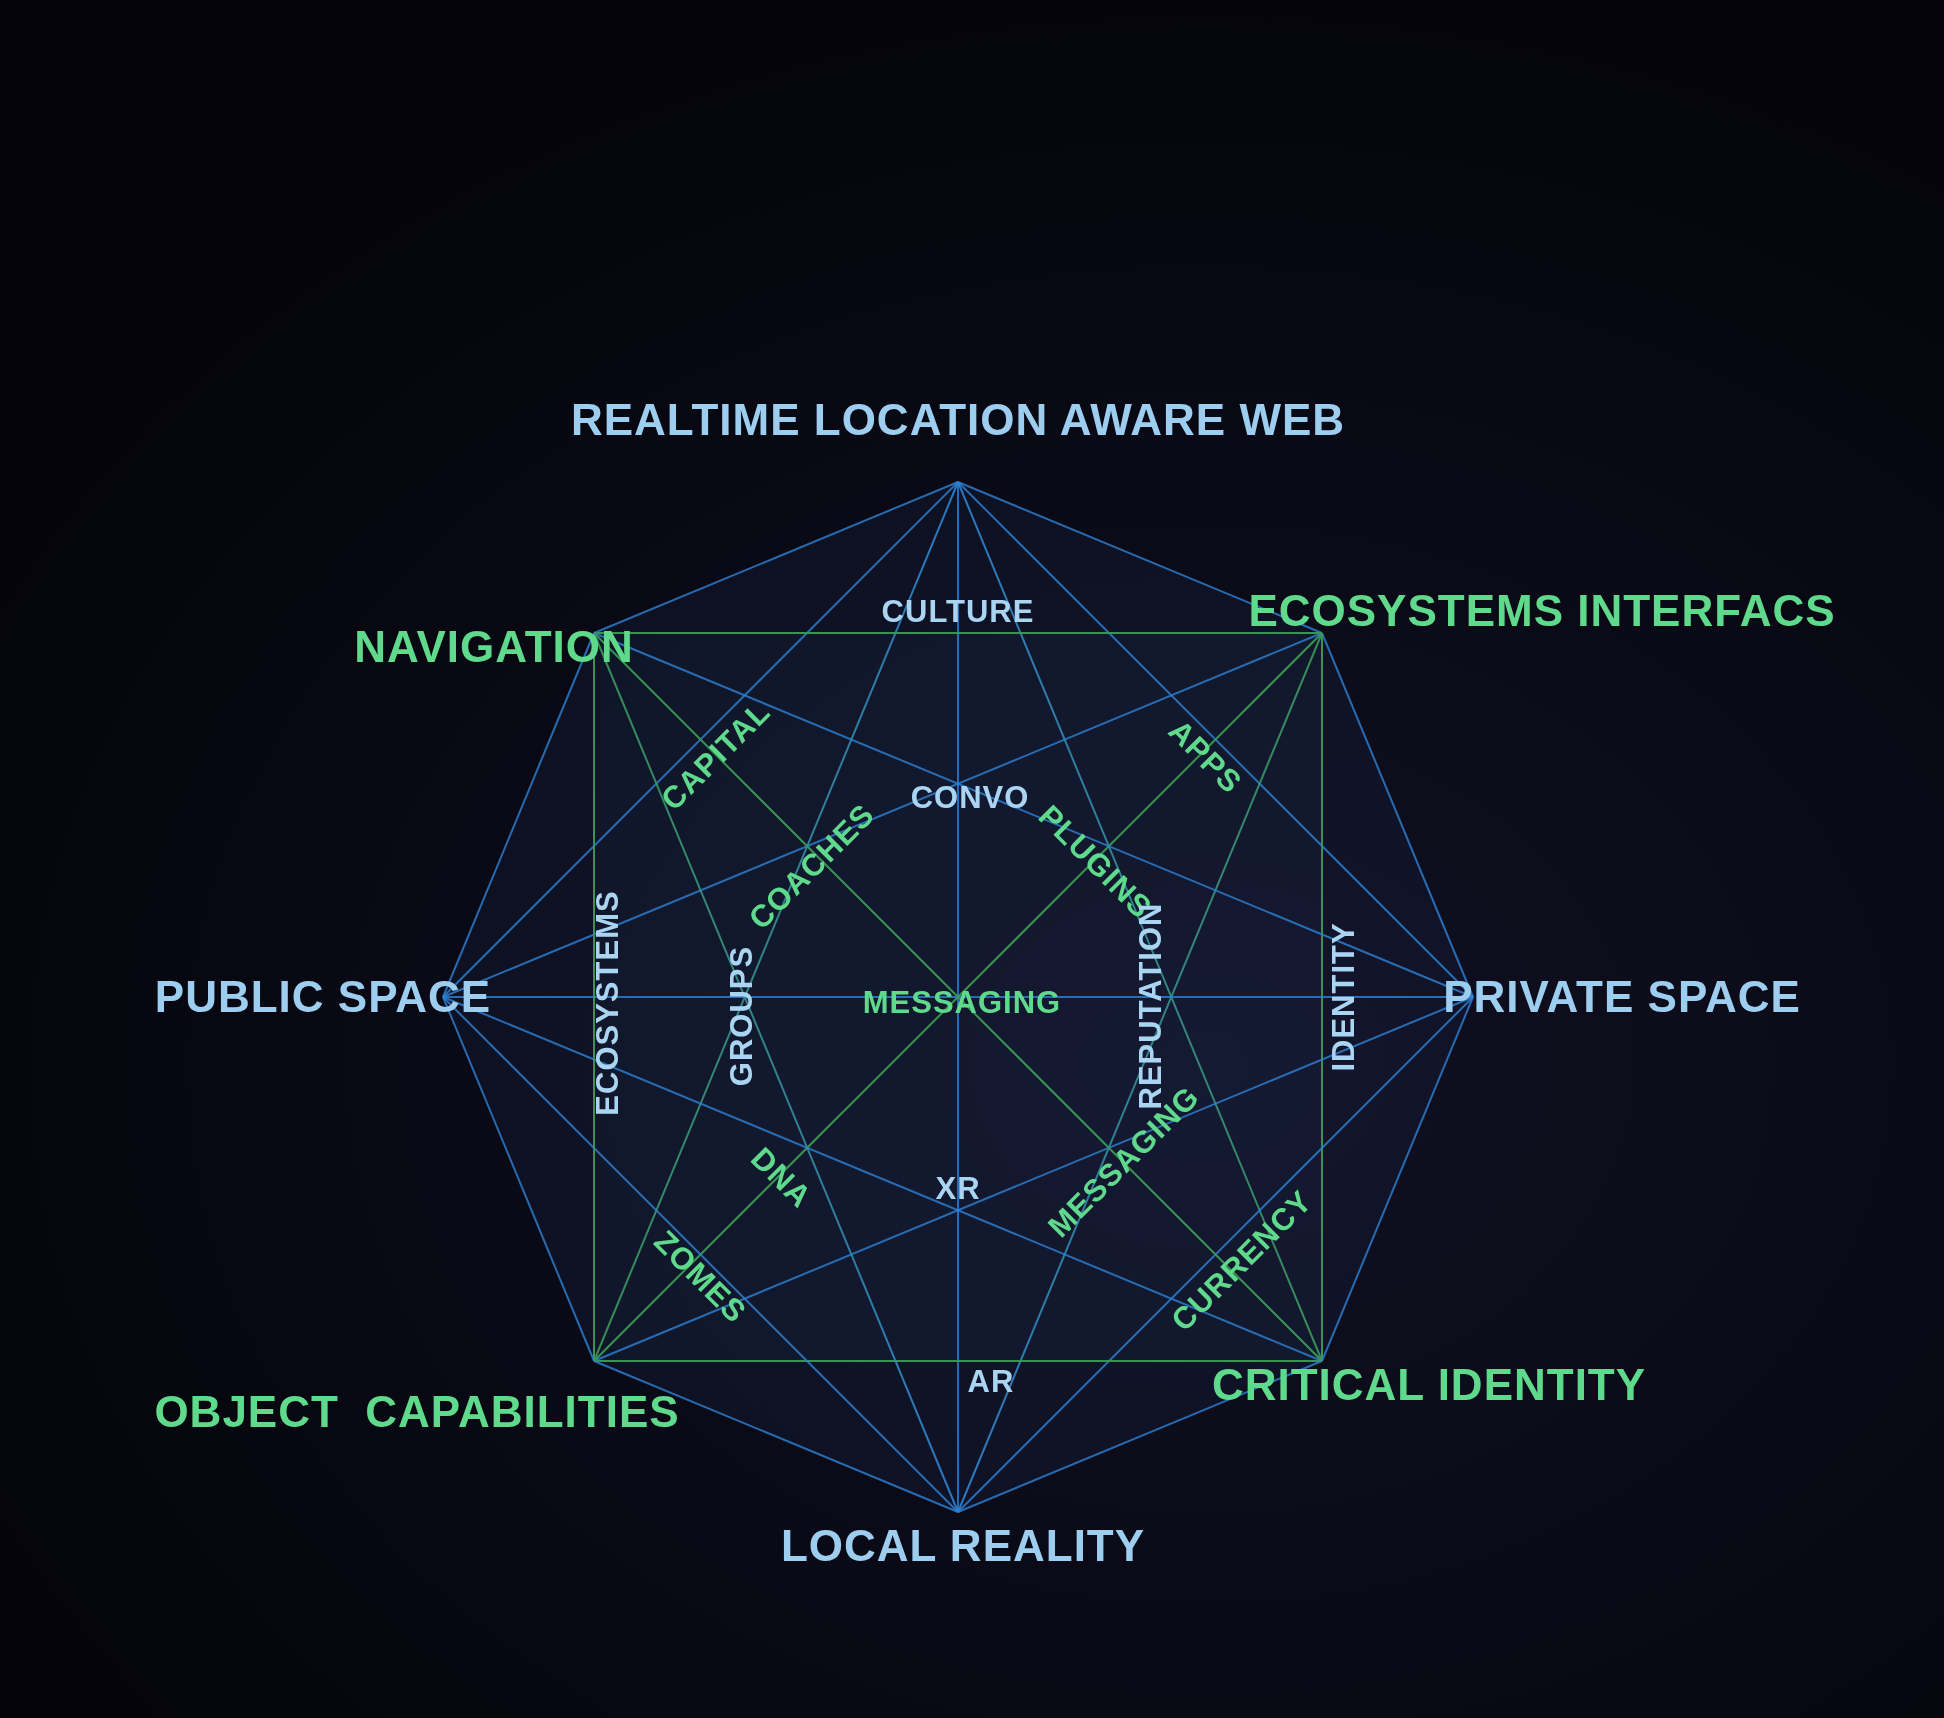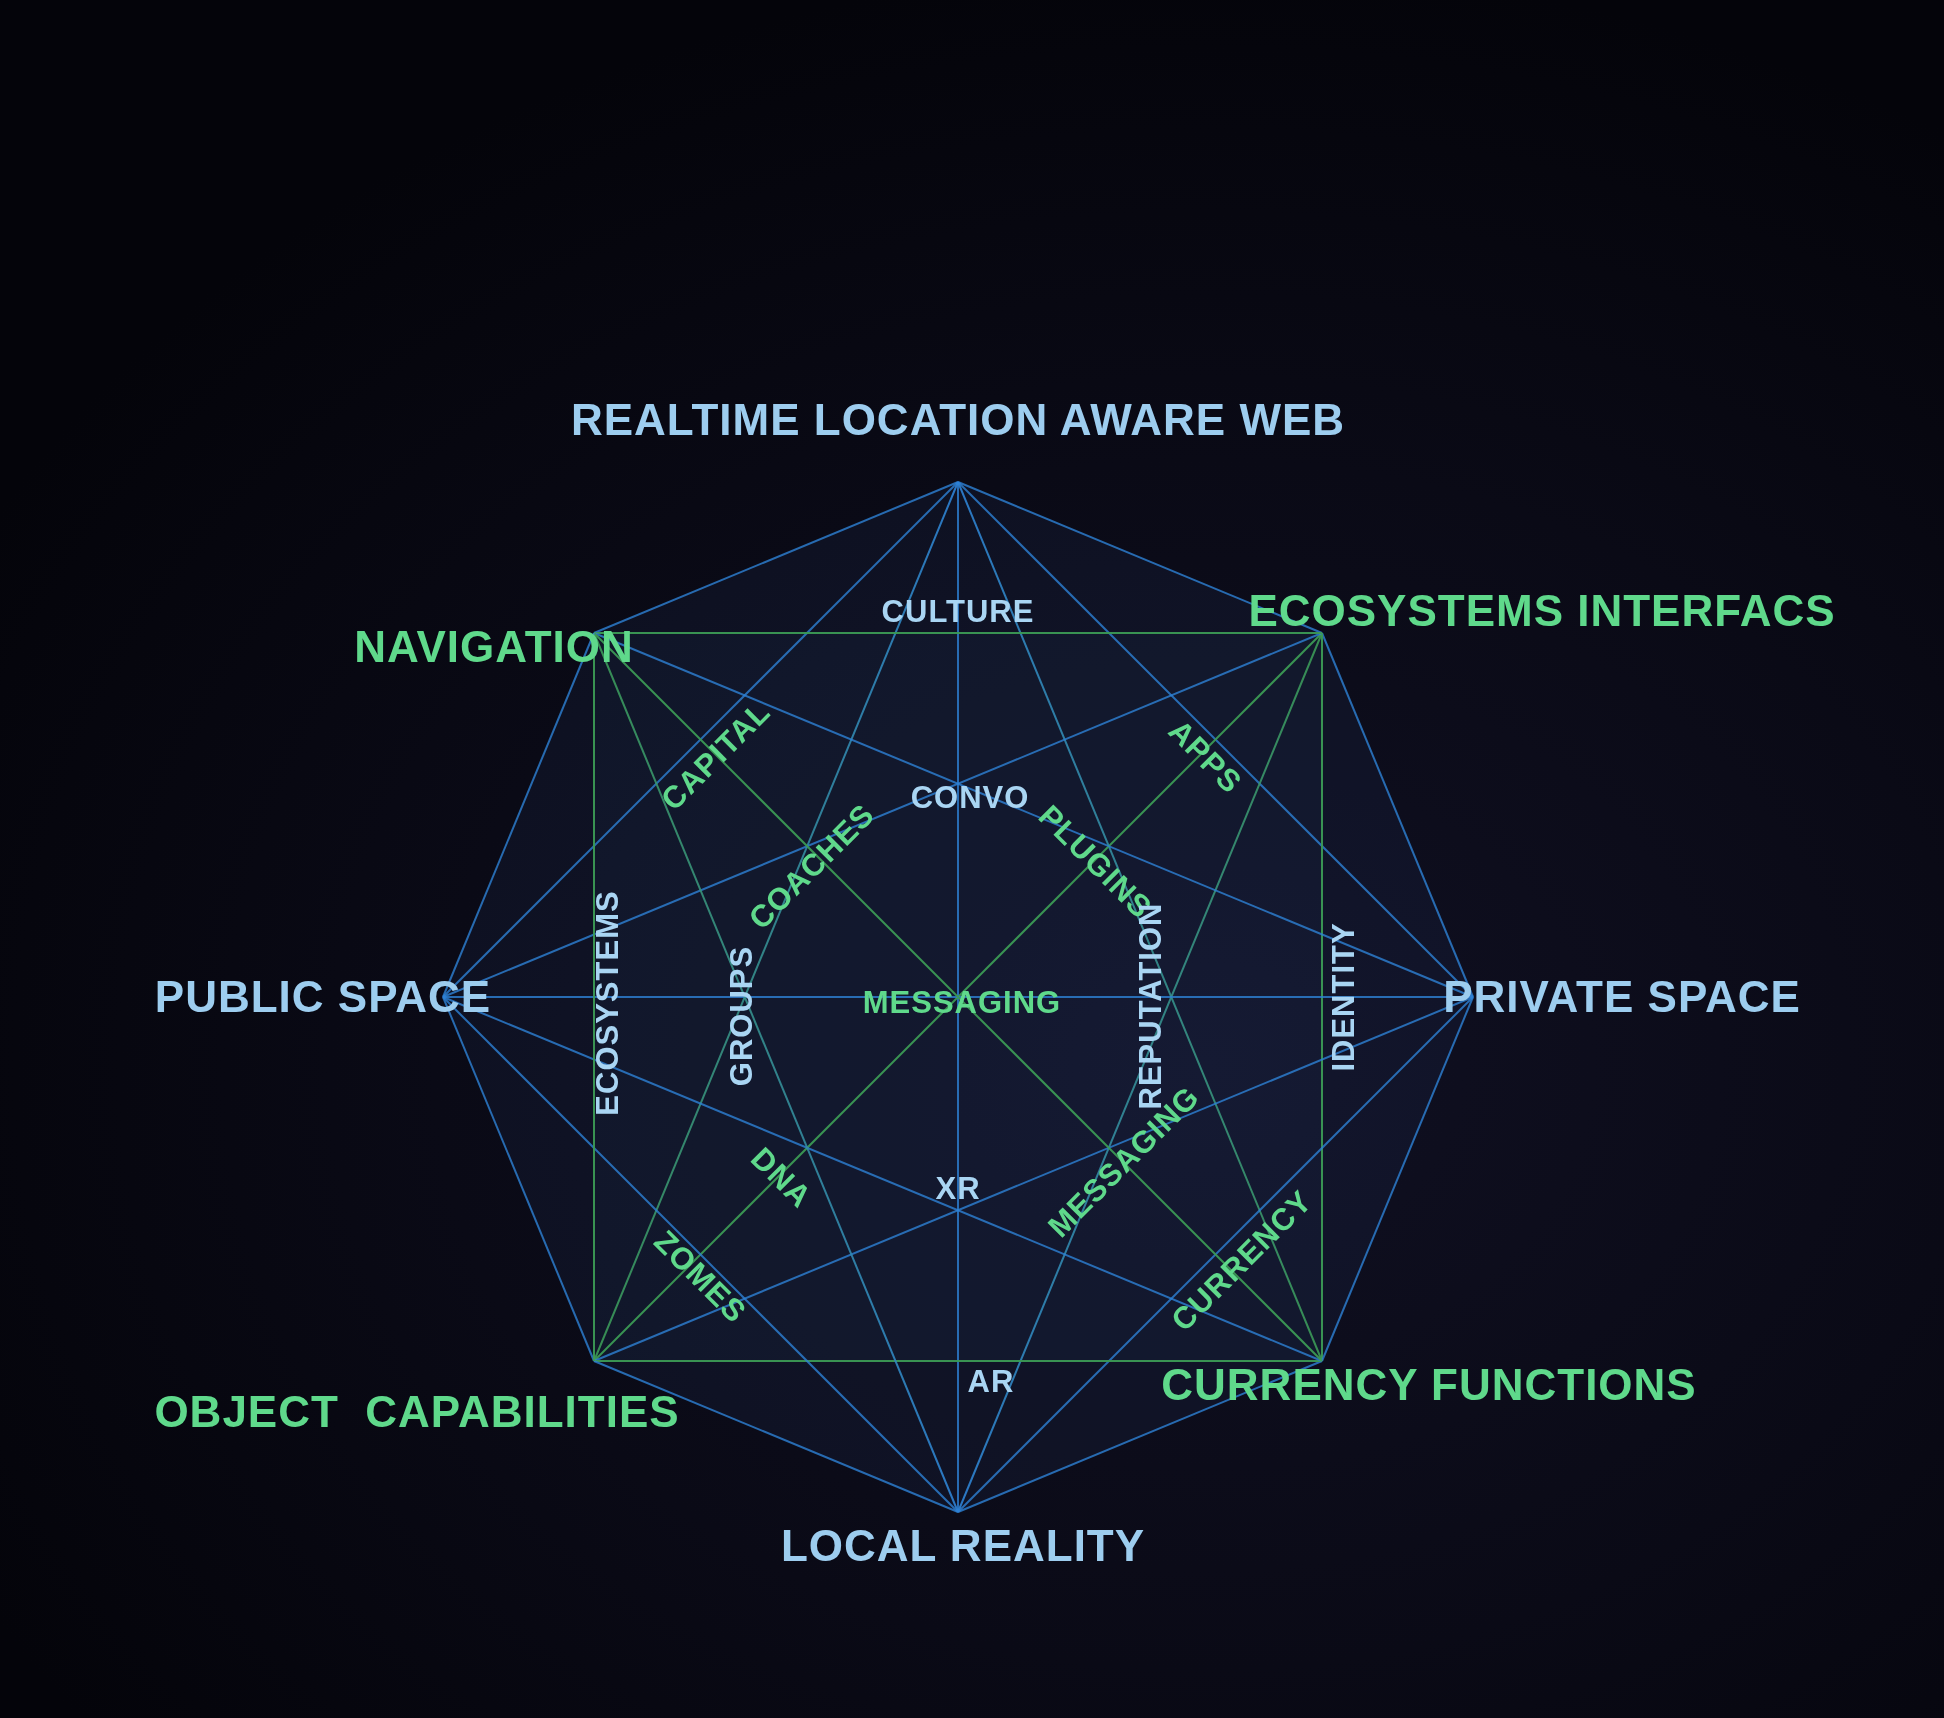--- a/index.html
+++ b/index.html
@@ -91,21 +91,21 @@
       <line x1="958" y1="1512" x2="443" y2="997" stroke="#2e82d6" stroke-width="2" opacity="0.8"></line>
       <line x1="958" y1="1512" x2="594" y2="633" stroke="url(#grad-TL-B)" stroke-width="2" opacity="0.9"></line>
       <line x1="594" y1="1361" x2="443" y2="997" stroke="#2e82d6" stroke-width="2" opacity="0.8"></line>
       <line x1="594" y1="1361" x2="594" y2="633" stroke="#3c9a55" stroke-width="2" opacity="0.95"></line>
       <line x1="443" y1="997" x2="594" y2="633" stroke="#2e82d6" stroke-width="2" opacity="0.8"></line>
     </svg>
   <div id="labels">
       <div class="outer-label" style="left: 958px; top: 420px; color: rgb(157, 205, 239); transform: translate(-50%, -50%) rotate(0deg);">REALTIME LOCATION AWARE WEB</div>
       <div class="outer-label" style="left: 1542px; top: 611px; color: rgb(95, 217, 139); transform: translate(-50%, -50%) rotate(0deg);">ECOSYSTEMS INTERFACS</div>
       <div class="outer-label" style="left: 1622px; top: 997px; color: rgb(157, 205, 239); transform: translate(-50%, -50%) rotate(0deg);">PRIVATE SPACE</div>
-      <div class="outer-label" style="left: 1429px; top: 1385px; color: rgb(95, 217, 139); transform: translate(-50%, -50%) rotate(0deg);">CURRENCY FUNCTIONS</div>
+      <div class="outer-label" style="left: 1429px; top: 1385px; color: rgb(95, 217, 139); transform: translate(-50%, -50%) rotate(0deg);">CRITICAL IDENTITY</div>
       <div class="outer-label" style="left: 963px; top: 1546px; color: rgb(157, 205, 239); transform: translate(-50%, -50%) rotate(0deg);">LOCAL REALITY</div>
       <div class="outer-label" style="left: 417px; top: 1381px; color: rgb(95, 217, 139); transform: translate(-50%, -50%) rotate(0deg); margin-top: 31px;">OBJECT  CAPABILITIES</div>
       <div class="outer-label" style="left: 323px; top: 997px; color: rgb(157, 205, 239); transform: translate(-50%, -50%) rotate(0deg); text-align: right;">PUBLIC SPACE</div>
       <div class="outer-label" style="left: 470px; top: 647px; color: rgb(95, 217, 139); transform: translate(-50%, -50%) rotate(0deg); margin-left: 24px;">NAVIGATION</div>
       <div class="inner-label" style="left: 958px; top: 612px; color: rgb(169, 213, 243); transform: translate(-50%, -50%) rotate(0deg);">CULTURE</div>
       <div class="inner-label" style="left: 956px; top: 798px; color: rgb(169, 213, 243); transform: translate(-50%, -50%) rotate(0deg); margin-left: 14px;">CONVO</div>
       <div class="inner-label" style="left: 962px; top: 1003px; color: rgb(95, 217, 139); transform: translate(-50%, -50%) rotate(0deg);">MESSAGING</div>
       <div class="inner-label" style="left: 958px; top: 1189px; color: rgb(169, 213, 243); transform: translate(-50%, -50%) rotate(0deg);">XR</div>
       <div class="inner-label" style="left: 961px; top: 1382px; color: rgb(169, 213, 243); transform: translate(-50%, -50%) rotate(0deg); margin-left: 30px;">AR</div>
       <div class="inner-label" style="left: 716px; top: 756px; color: rgb(95, 217, 139); transform: translate(-50%, -50%) rotate(-45deg);">CAPITAL</div>

